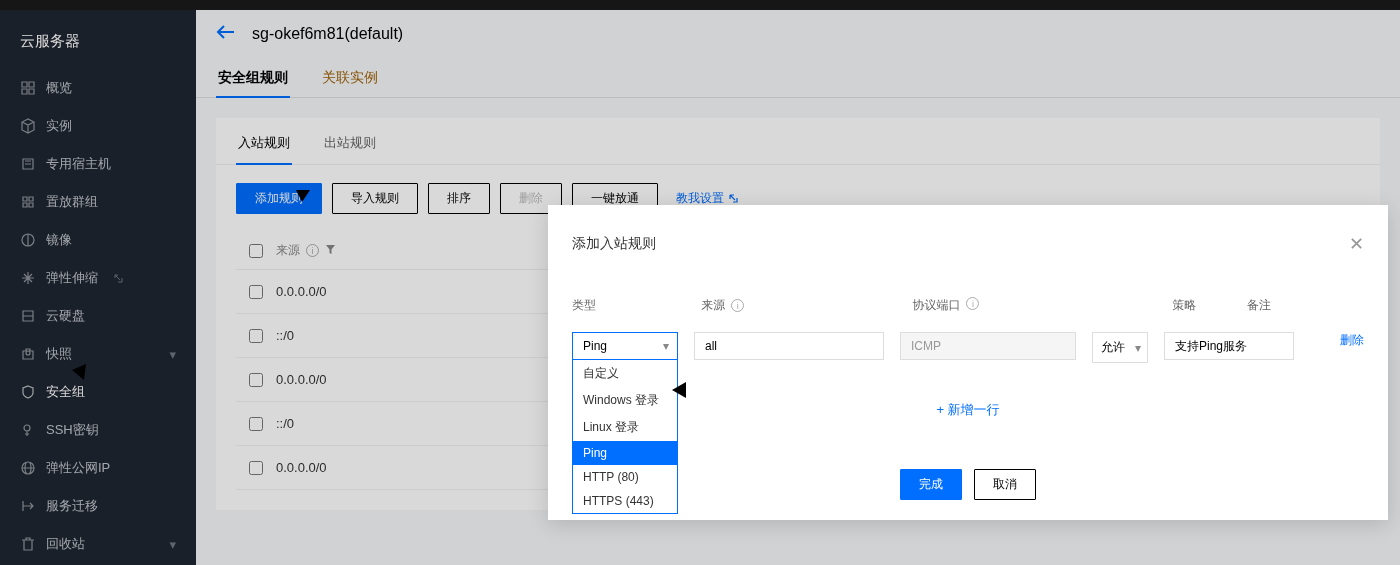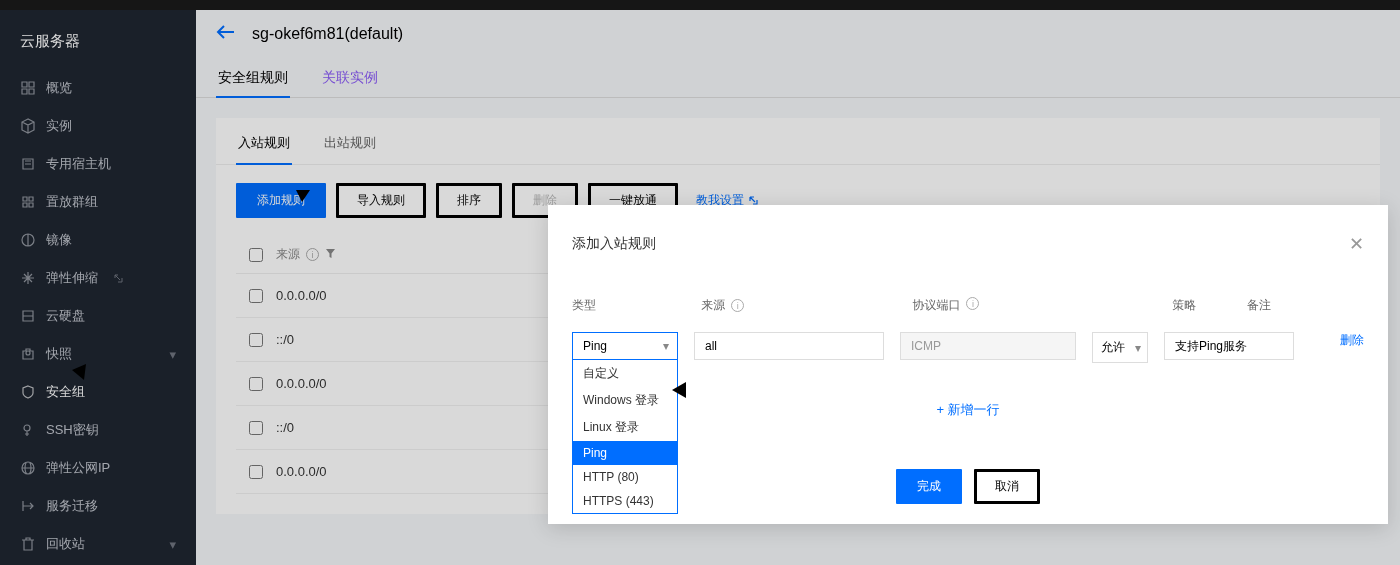--- a/index.html
+++ b/index.html
@@ -17,33 +17,33 @@
     .sidebar-chevron { margin-left: auto; opacity: 0.5; }
     .sidebar-ext { width: 12px; height: 12px; opacity: 0.5; margin-left: 4px; }
     
     .main { flex: 1; background: #f5f7fa; display: flex; flex-direction: column; overflow: hidden; }
     
     .header { display: flex; align-items: center; padding: 14px 20px 10px; gap: 16px; }
     .back-arrow { color: #006eff; cursor: pointer; }
     .page-title { font-size: 16px; font-weight: 500; color: #000; }
     
     .tabs { display: flex; gap: 30px; padding: 0 20px; border-bottom: 1px solid #ddd; margin-top: 6px; }
-    .tab { padding: 10px 2px; cursor: pointer; font-size: 14px; color: #8b5cf6; position: relative; }
-    .tab.active { color: #000; font-weight: 400; }
+    .tab { padding: 10px 2px; cursor: pointer; font-size: 14px; color: #a16207; position: relative; }
+    .tab.active { color: #000; font-weight: 700; }
     .tab.active::after { content: ""; position: absolute; left: 0; right: 0; bottom: -1px; height: 2px; background: #006eff; }
     
     .content-card { background: #fff; margin: 20px; padding: 0; }
     
     .sub-tabs { display: flex; gap: 30px; padding: 16px 20px 0; border-bottom: 1px solid #eee; }
     .sub-tab { padding: 0 2px 12px; cursor: pointer; font-size: 13px; color: #666; position: relative; }
     .sub-tab.active { color: #000; font-weight: 500; }
     .sub-tab.active::after { content: ""; position: absolute; left: 0; right: 0; bottom: -1px; height: 2px; background: #006eff; }
     
     .toolbar { display: flex; gap: 10px; padding: 18px 20px; align-items: center; }
-    .btn { padding: 6px 18px; border: 3px solid #000000; background: #fff; cursor: pointer; font-size: 12px; border-radius: 1px; }
+    .btn { padding: 6px 18px; border: 1px solid #000000; background: #fff; cursor: pointer; font-size: 12px; border-radius: 1px; }
     .btn.primary { background: #006eff; border-color: #006eff; color: #fff; }
     .btn.disabled { color: #bbb; cursor: not-allowed; }
     .link { color: #006eff; cursor: pointer; font-size: 12px; display: inline-flex; align-items: center; gap: 4px; margin-left: 8px; }
     
     .table { width: 100%; padding: 0 20px 20px; }
     .thead { display: flex; align-items: center; padding: 10px 0; border-bottom: 1px solid #eee; color: #888; font-size: 12px; }
     .th-check { width: 40px; display: flex; justify-content: center; }
     .th-source { flex: 1; display: flex; align-items: center; gap: 6px; }
     .tbody .trow { display: flex; align-items: center; padding: 14px 0; border-bottom: 1px solid #f0f0f0; }
     .td-check { width: 40px; display: flex; justify-content: center; }

